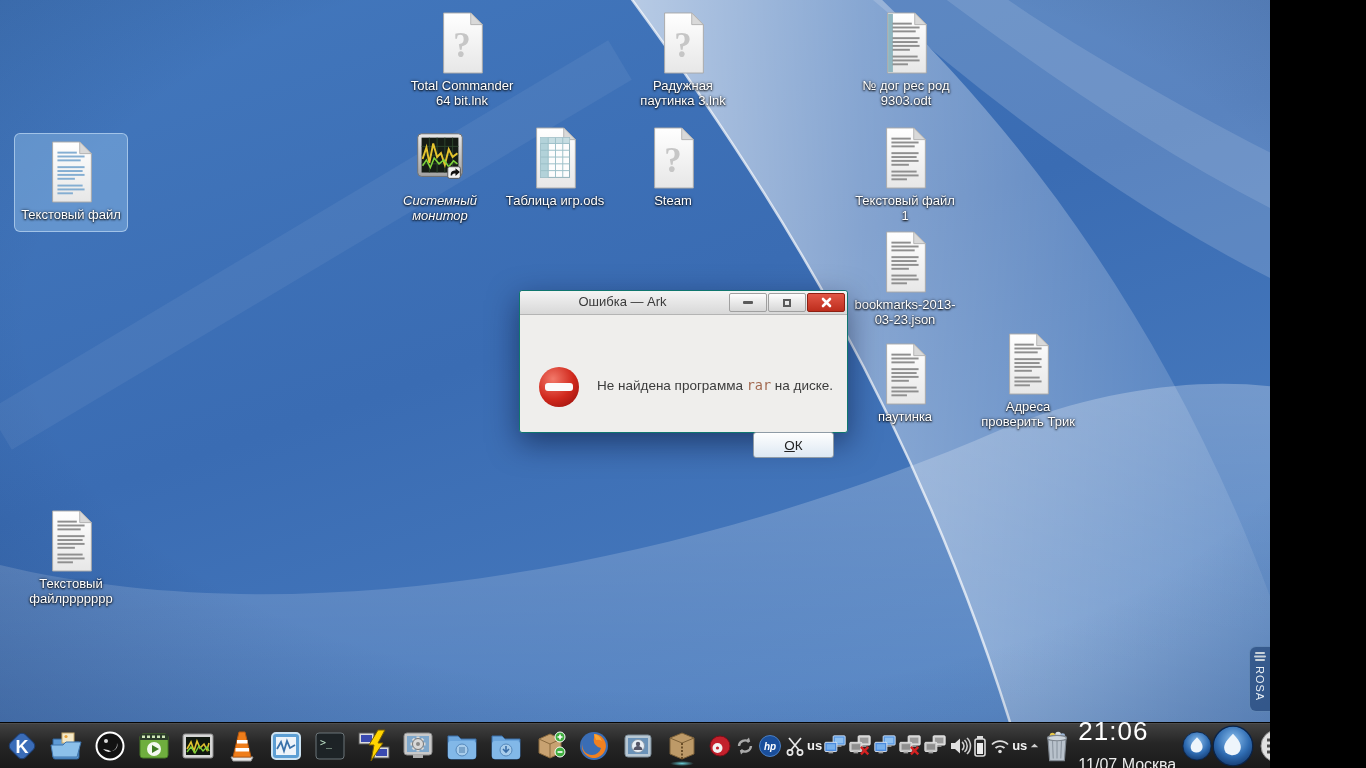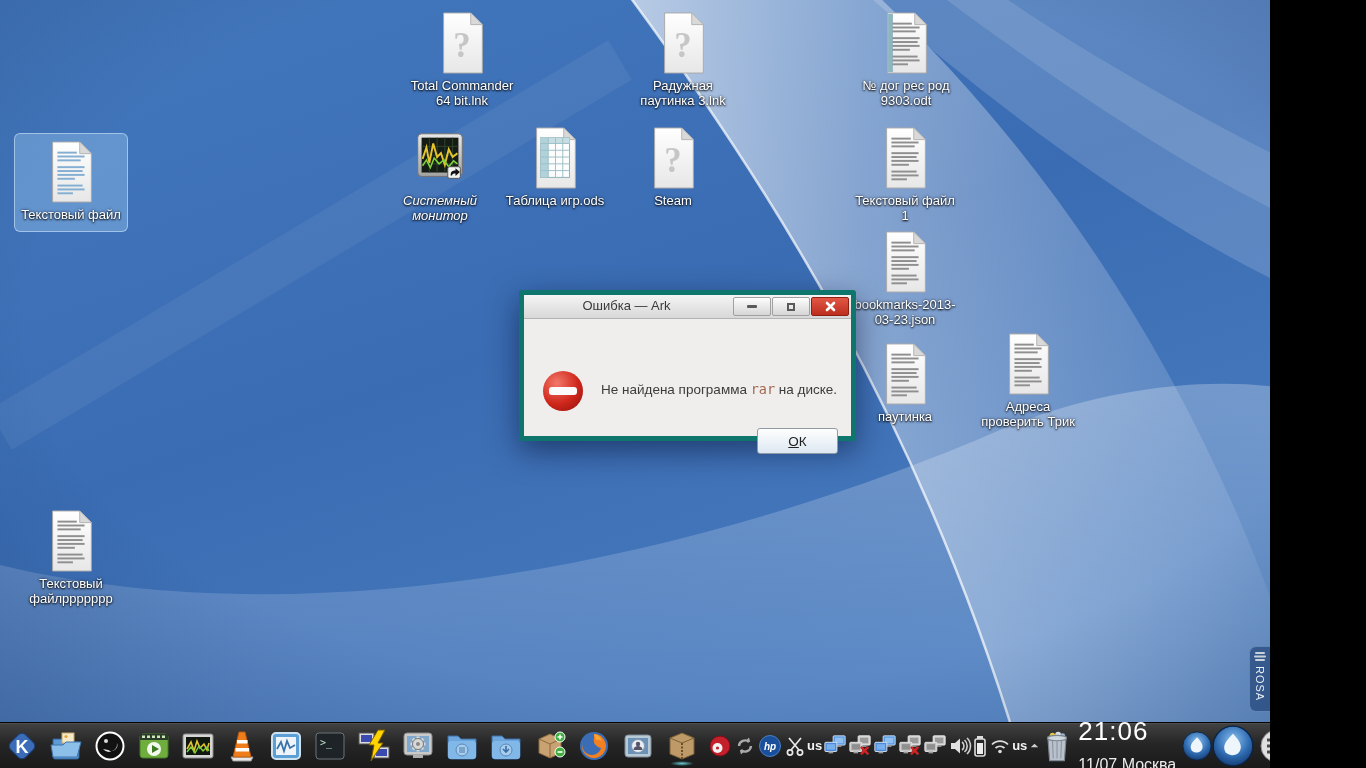--- a/index.html
+++ b/index.html
@@ -13,38 +13,38 @@
   .dicon .lbl{margin-top:4px;font-size:13px;line-height:15px;color:#fff;
               text-shadow:0 1px 2px rgba(0,0,0,.95),0 0 3px rgba(0,0,0,.75);}
   .dicon .lbl.it{font-style:italic;}
   .dicon.sel{box-sizing:border-box;width:114px;padding:7px 0 9px;
              background:rgba(150,195,235,.42);
              border:1px solid rgba(205,228,250,.6);border-radius:6px;}
   .c-gray{color:#8f8f8f}.c-blue{color:#84aed2}
 
   
   .dialog{position:absolute;left:519px;top:290px;width:327px;height:141px;
-          background:#efeeec;border:5px solid #0f766e;border-radius:3px;
+          background:#efeeec;border:1px solid #0f766e;border-radius:3px;
           box-shadow:0 10px 30px rgba(0,10,40,.5);}
   .titlebar{position:relative;height:23px;background:linear-gradient(#f4f4f4,#d8d8d8);
             border-bottom:1px solid #b4b4b4;border-radius:3px 3px 0 0;}
   .titlebar .title{position:absolute;left:0;right:122px;top:3px;text-align:center;
                    font-size:13px;color:#3a3a3a;}
   .winbtns{position:absolute;right:2px;top:2px;display:flex;gap:1px;}
   .wb{width:38px;height:19px;display:flex;align-items:center;justify-content:center;
       border:1px solid #a0a0a0;border-radius:2px;box-sizing:border-box;
       background:linear-gradient(#fdfdfd,#d6d6d6);}
   .wb.close{background:linear-gradient(#e25746,#bd2d1d);border-color:#8f1f12;}
   .g-min{width:10px;height:3px;background:#5a5a5a;border-radius:1px;}
   .g-max{width:8px;height:8px;border:2px solid #5a5a5a;box-sizing:border-box;}
   .dbody{position:relative;height:117px;margin-top:32px;}
   .err-ic{position:absolute;left:17px;top:18px;width:44px;height:44px;}
   .msg{position:absolute;left:77px;top:30px;right:10px;font-size:13.5px;color:#3c3c3c;}
   .msg .code{font-family:"DejaVu Sans Mono",monospace;color:#a2684f;}
-  .okbtn{position:absolute;left:233px;top:77px;width:81px;height:26px;
+  .okbtn{position:absolute;left:233px;top:85px;width:81px;height:26px;
          font-family:"Liberation Sans",sans-serif;font-size:13.5px;color:#222;
          background:linear-gradient(#fefefe,#dde8f2);border:1px solid #8f9ba6;
          border-radius:3px;box-shadow:inset 0 1px 0 #fff;}
   .okbtn .accel{text-decoration:underline;}
 
   
   .taskbar{position:absolute;left:0;bottom:0;width:1366px;height:45px;
            background:linear-gradient(180deg,#424242,#262626 45%,#1a1a1a);
            border-top:1px solid #050505;box-shadow:inset 0 1px 0 rgba(255,255,255,.07);
            display:flex;align-items:center;}

